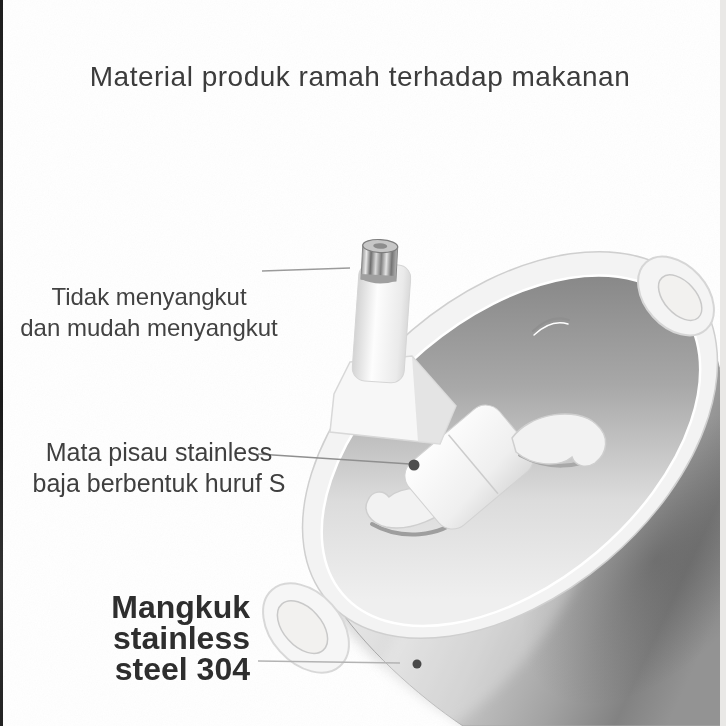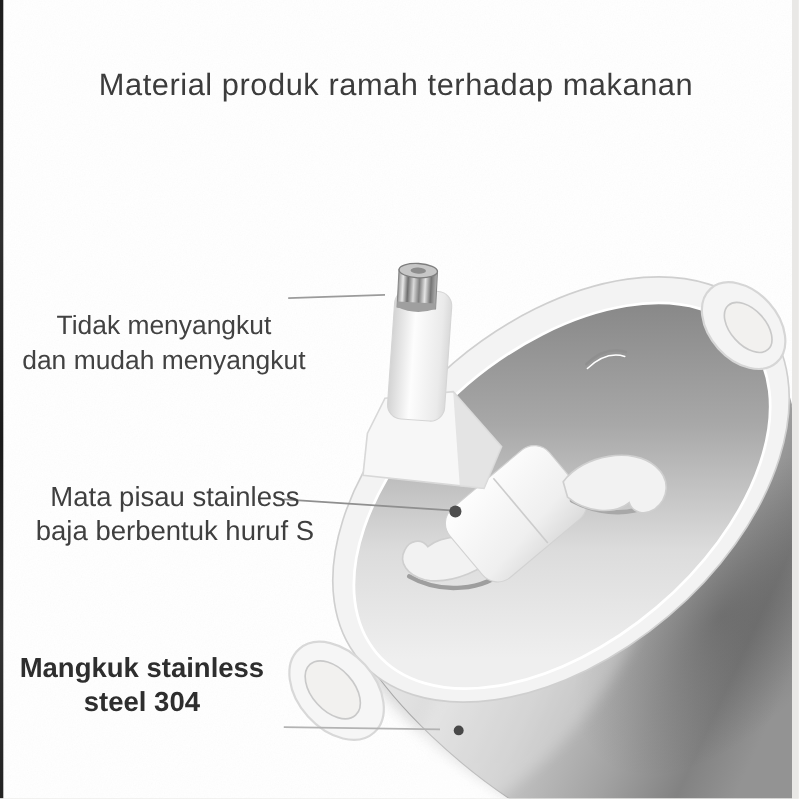--- a/index.html
+++ b/index.html
@@ -17,21 +17,21 @@
   }
   .product-svg{position:absolute;left:0;top:0;z-index:1;}
   .txt{position:absolute;z-index:2;text-align:center;}
   .title{
     left:0;right:0;top:52px;
     font-size:28px;line-height:50px;letter-spacing:.5px;
     color:#3c3c3c;
   }
   .c-shaft{left:18px;top:242px;width:262px;font-size:24px;line-height:31px;color:#424242;margin-top:39px;}
   .c-blade{left:0;top:437px;width:278px;font-size:25px;line-height:31px;color:#3f3f3f;margin-left:20px;}
-  .c-bowl{left:8px;top:592px;width:242px;font-size:25px;line-height:31px;color:#2e2e2e;font-weight:700;}
+  .c-bowl{left:8px;top:592px;width:242px;font-size:32px;line-height:31px;color:#2e2e2e;font-weight:700;text-align:right;}
   .c-nonstick{left:0;top:645px;width:274px;font-size:25px;line-height:32px;color:#767676;}
 </style>
 </head>
 <body>
 
 <div class="canvas">
 
   <div class="edge-strip"></div>
 
   <svg class="product-svg" width="726" height="726" viewBox="0 0 726 726">

